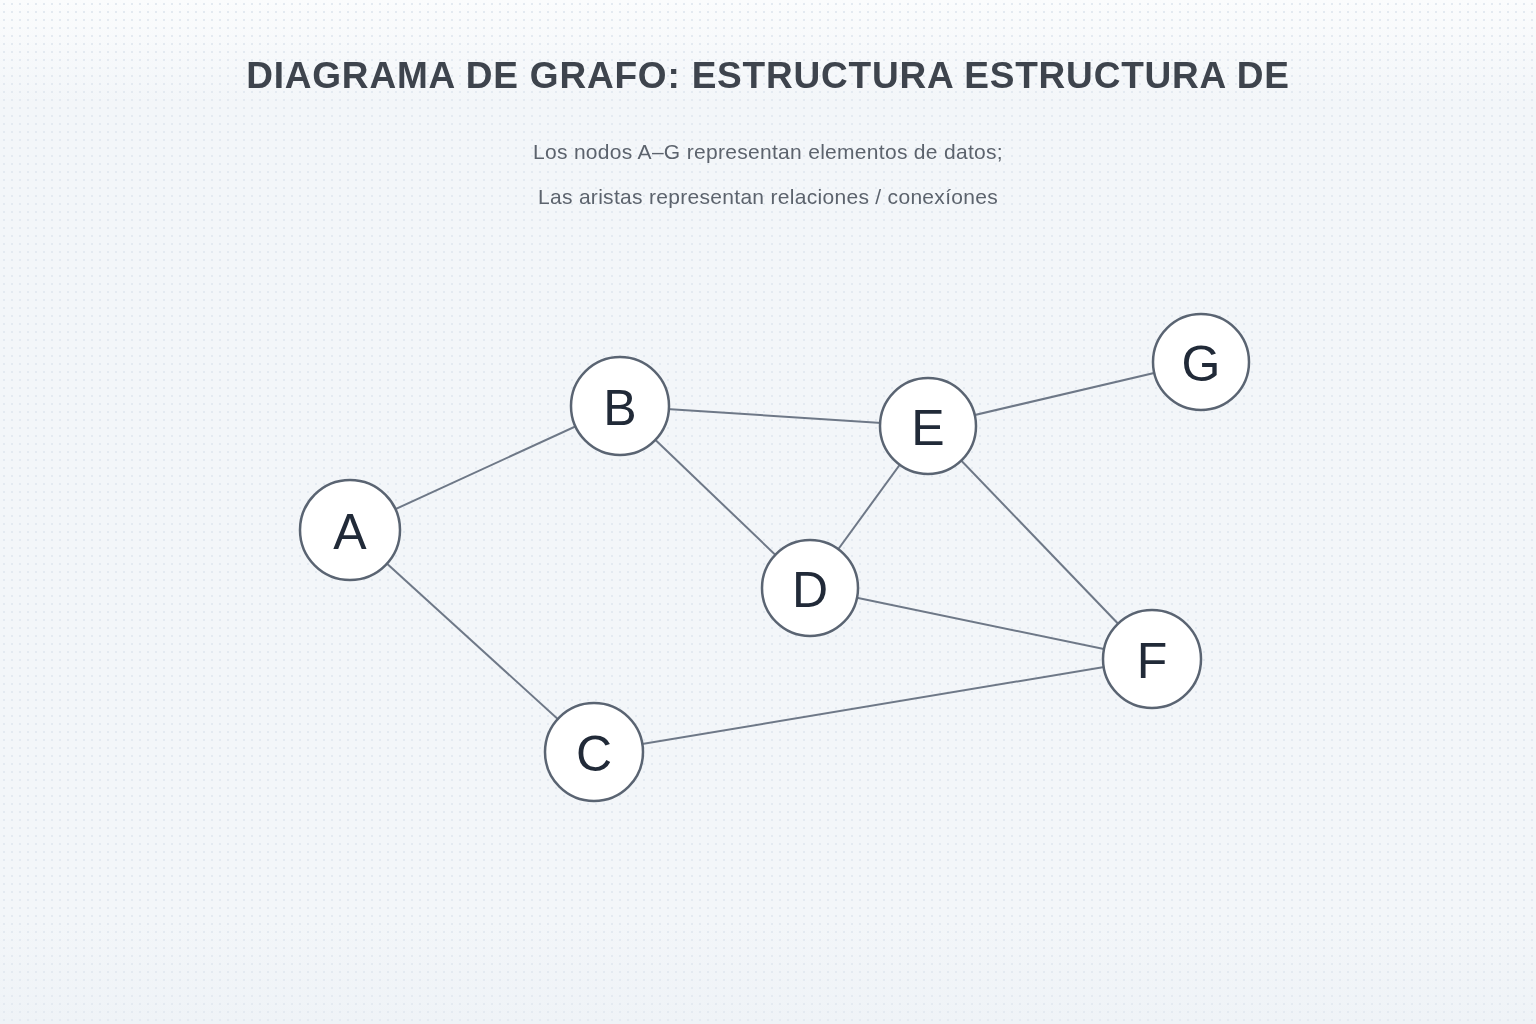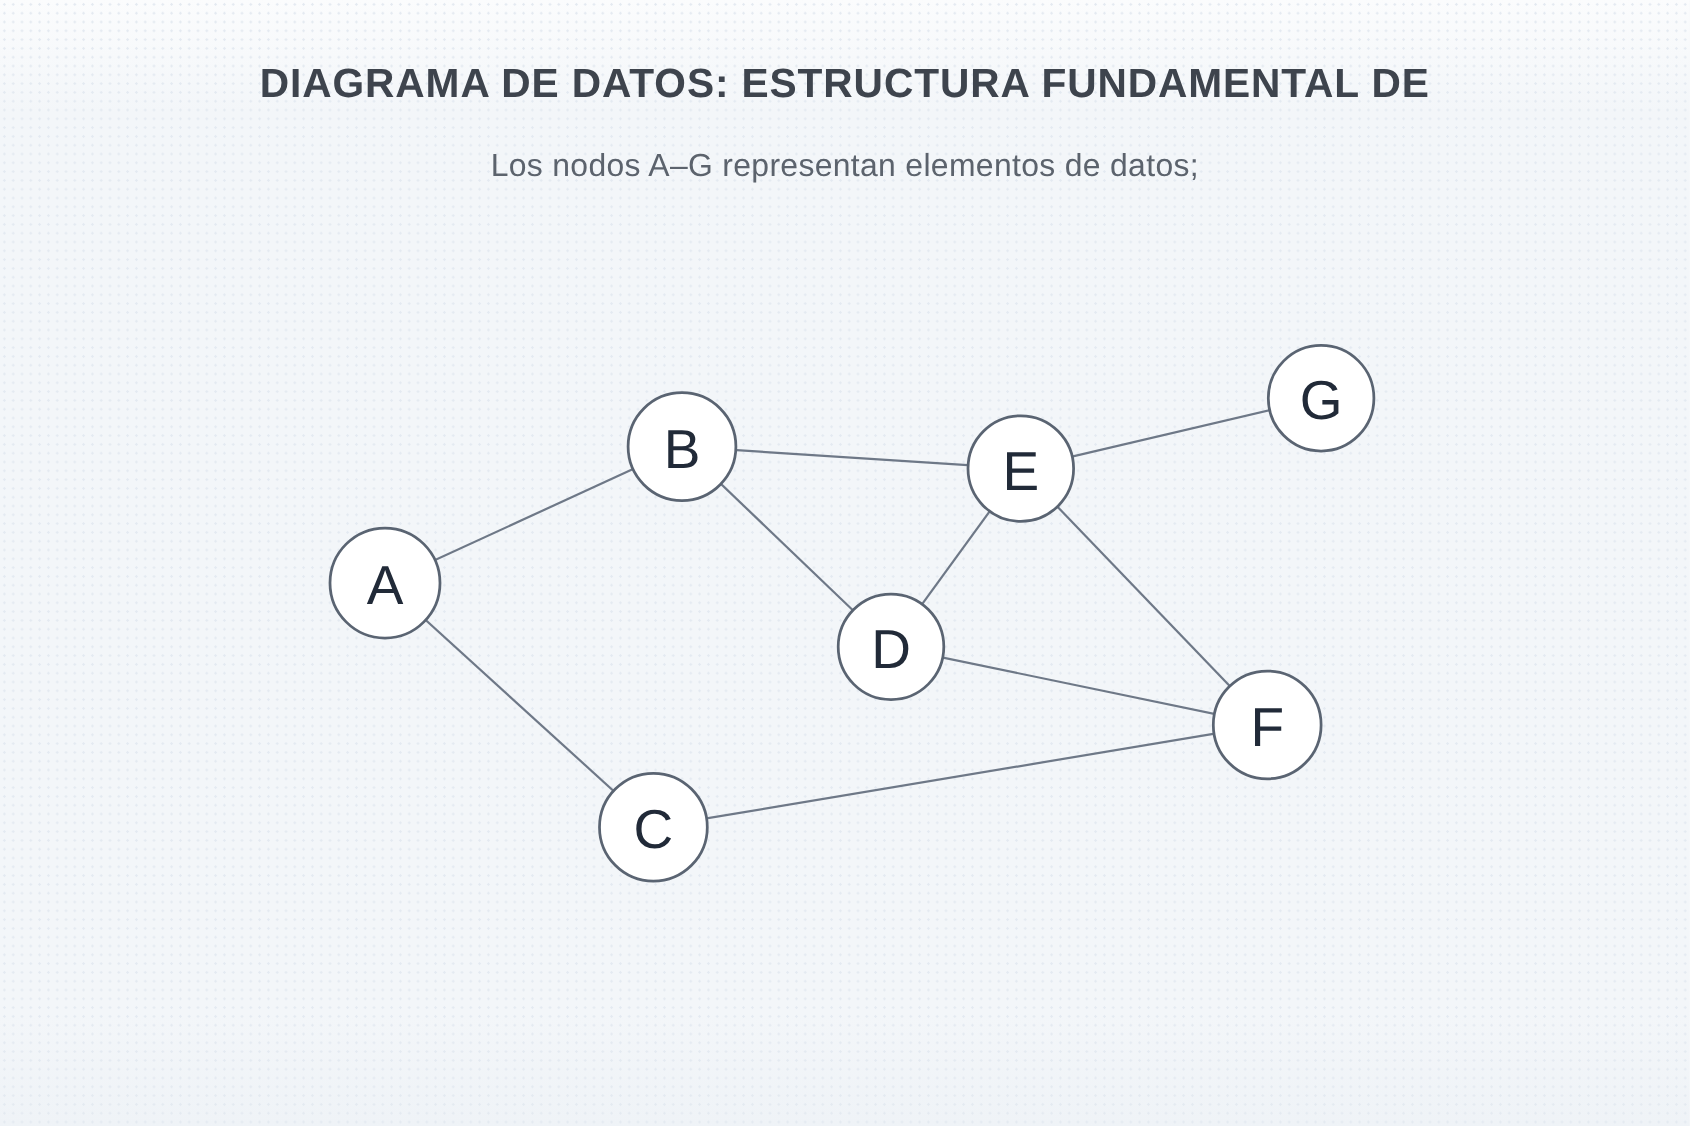--- a/index.html
+++ b/index.html
@@ -39,21 +39,21 @@
     letter-spacing: 0.8px;
     line-height: 56px;
     color: #3e444d;
   }
   .title .title-line {
     display: block;
   }
   .subtitle {
     margin: 0;
     margin-top: 25px;
-    font-size: 29px;
+    font-size: 21px;
     font-weight: normal;
     letter-spacing: 0.3px;
     line-height: 45px;
     color: #5c636d;
   }
   .subtitle .subtitle-line {
     display: block;
   }
   #graph {
     position: absolute;
@@ -69,24 +69,25 @@
     font-weight: 500;
   }
 </style>
 </head>
 <body>
 
 <div class="canvas">
 
   <div class="header">
     <h1 class="title">
-        <span class="title-line">DIAGRAMA DE DATOS: ESTRUCTURA FUNDAMENTAL DE</span>
+        <span class="title-line">DIAGRAMA DE GRAFO: ESTRUCTURA ESTRUCTURA DE</span>
       </h1>
     <p class="subtitle">
         <span class="subtitle-line">Los nodos A–G representan elementos de datos;</span>
+        <span class="subtitle-line">Las aristas representan relaciones / conexíones</span>
       </p>
   </div>
 
   <svg id="graph" viewBox="0 0 1536 1024" xmlns="http://www.w3.org/2000/svg">
       <line x1="350" y1="530" x2="620" y2="406" stroke="#6e7887" stroke-width="2"></line>
       <line x1="350" y1="530" x2="594" y2="752" stroke="#6e7887" stroke-width="2"></line>
       <line x1="620" y1="406" x2="928" y2="426" stroke="#6e7887" stroke-width="2"></line>
       <line x1="620" y1="406" x2="810" y2="588" stroke="#6e7887" stroke-width="2"></line>
       <line x1="810" y1="588" x2="928" y2="426" stroke="#6e7887" stroke-width="2"></line>
       <line x1="928" y1="426" x2="1201" y2="362" stroke="#6e7887" stroke-width="2"></line>

